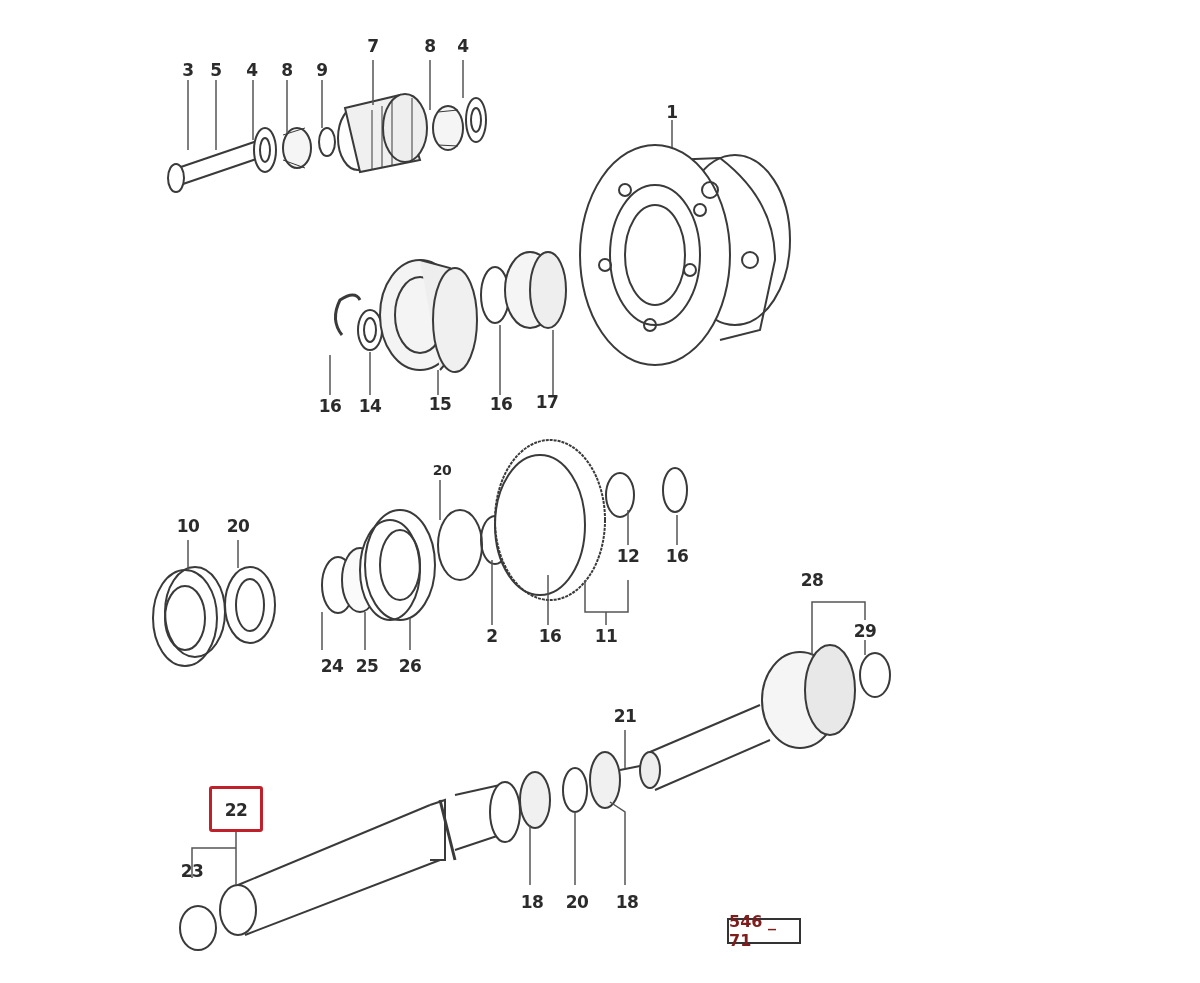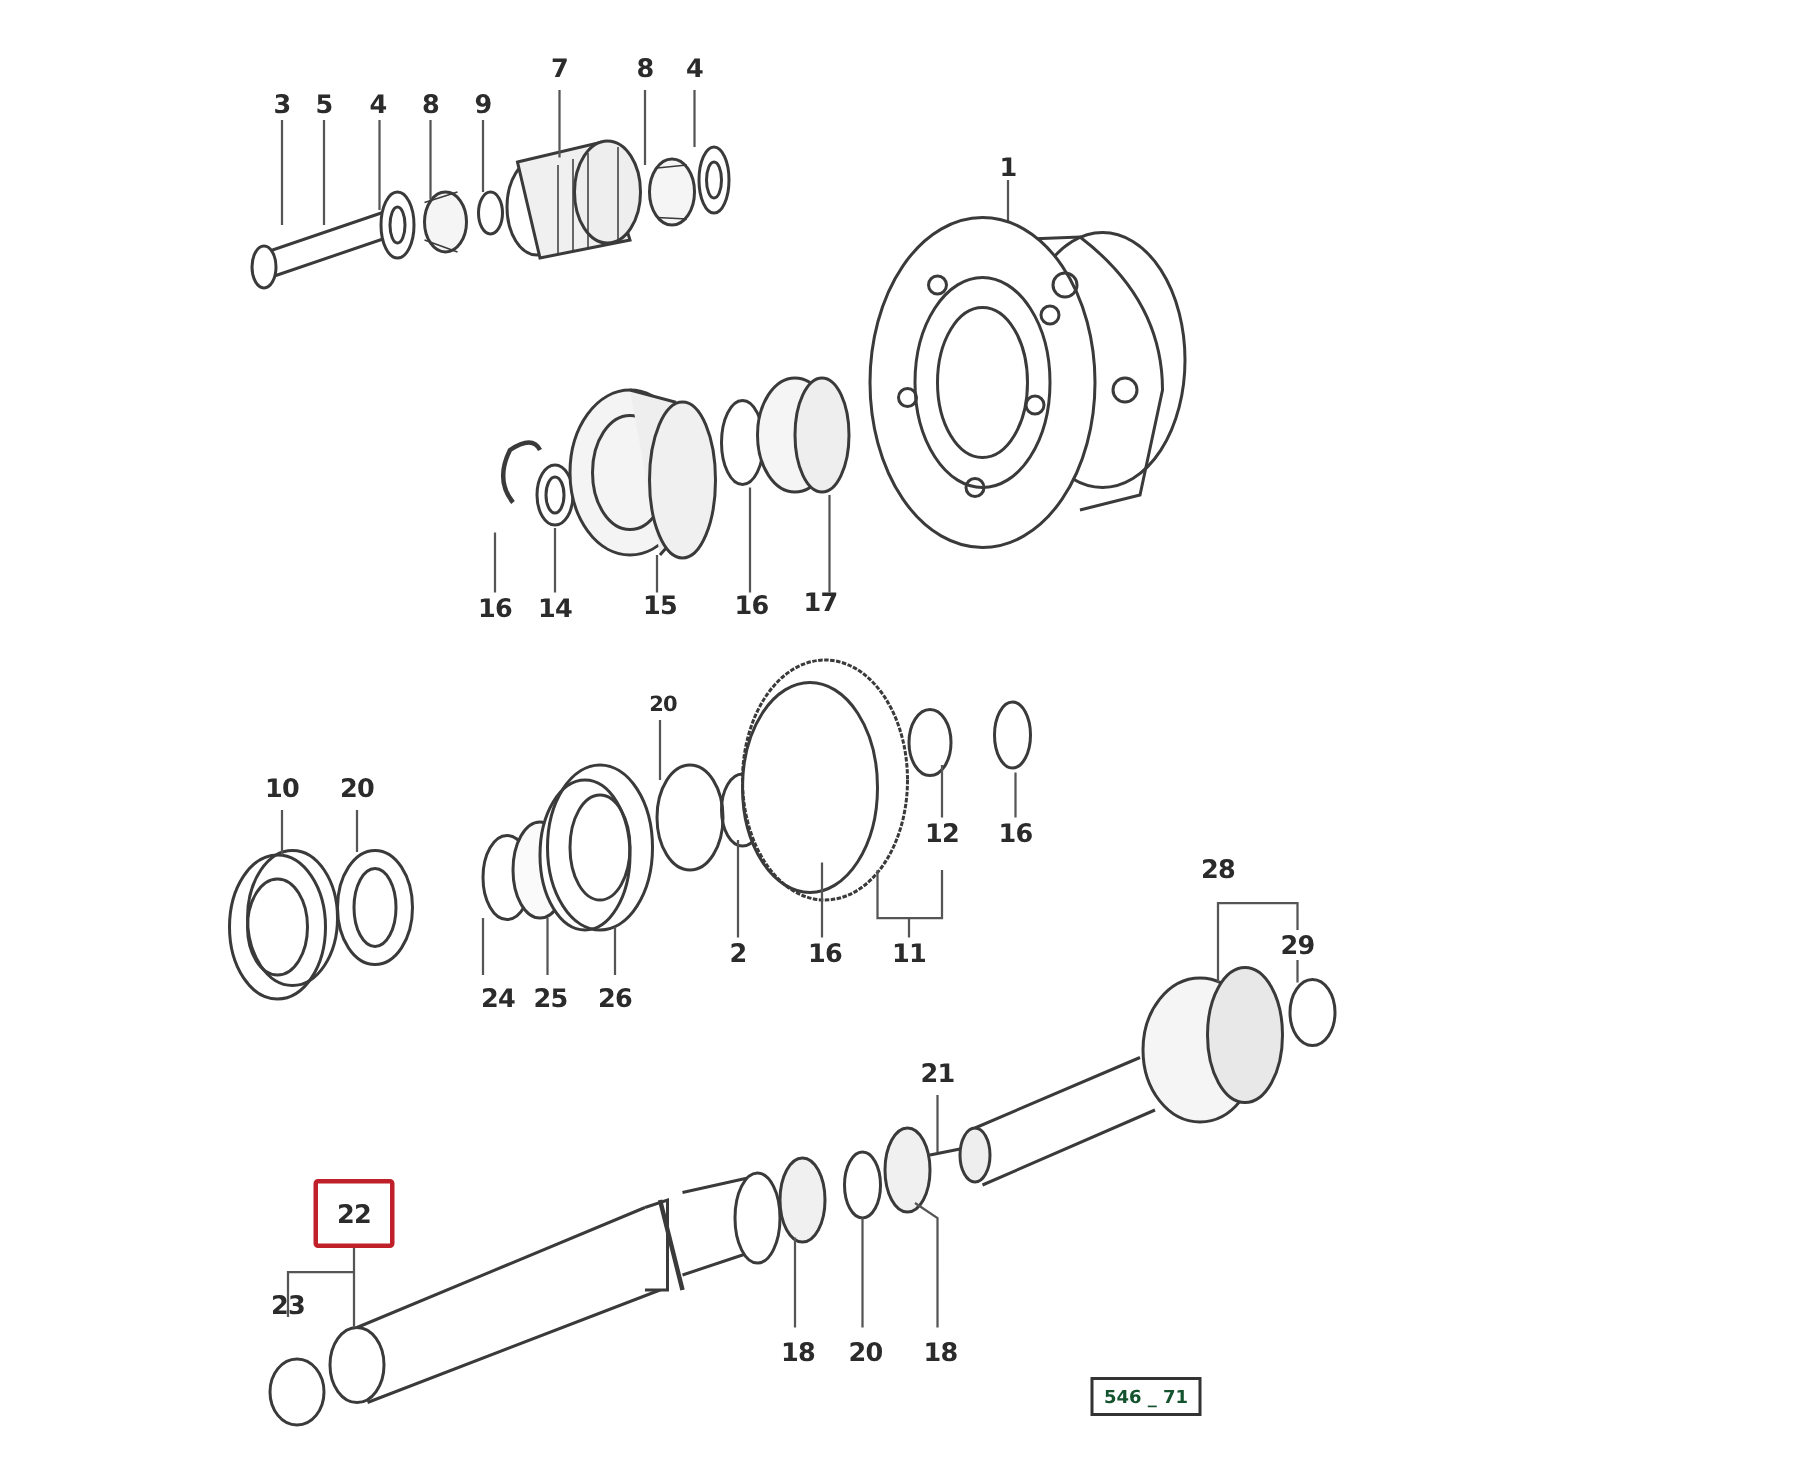--- a/index.html
+++ b/index.html
@@ -1,20 +1,20 @@
 <!DOCTYPE html>
 <html><head>
 <meta charset="utf-8">
 <style>
   html, body { margin:0; padding:0; background:#ffffff; }
   body { width:1200px; height:983px; position:relative; overflow:hidden; font-family:"DejaVu Sans", sans-serif; }
   #diagram { position:absolute; left:0; top:0; width:1200px; height:983px; }
   .lbl { position:absolute; font-family:"DejaVu Sans", sans-serif; font-weight:bold; font-size:17px; color:#2b2b2b; transform:translate(-50%, -50%); white-space:nowrap; letter-spacing:-0.5px; }
   .hl-box { position:absolute; border:3px solid #c0202a; border-radius:3px; box-sizing:border-box; }
-  .ref-box { position:absolute; border:2px solid #333; box-sizing:border-box; display:flex; align-items:center; justify-content:center; font-weight:bold; font-size:12px; color:#14532d; font-family:"DejaVu Sans", sans-serif; }
+  .ref-box { position:absolute; border:2px solid #333; box-sizing:border-box; display:flex; align-items:center; justify-content:center; font-weight:bold; font-size:16px; color:#7f1d1d; font-family:"DejaVu Sans", sans-serif; }
   .wm { position:absolute; font-family:"DejaVu Sans", sans-serif; }
 </style>
 </head>
 <body>
 
 <div id="diagram">
   <svg width="1200" height="983" viewBox="0 0 1200 983" xmlns="http://www.w3.org/2000/svg">
     <g fill="none" stroke="#3a3a3a" stroke-width="2">
 
       <g>

